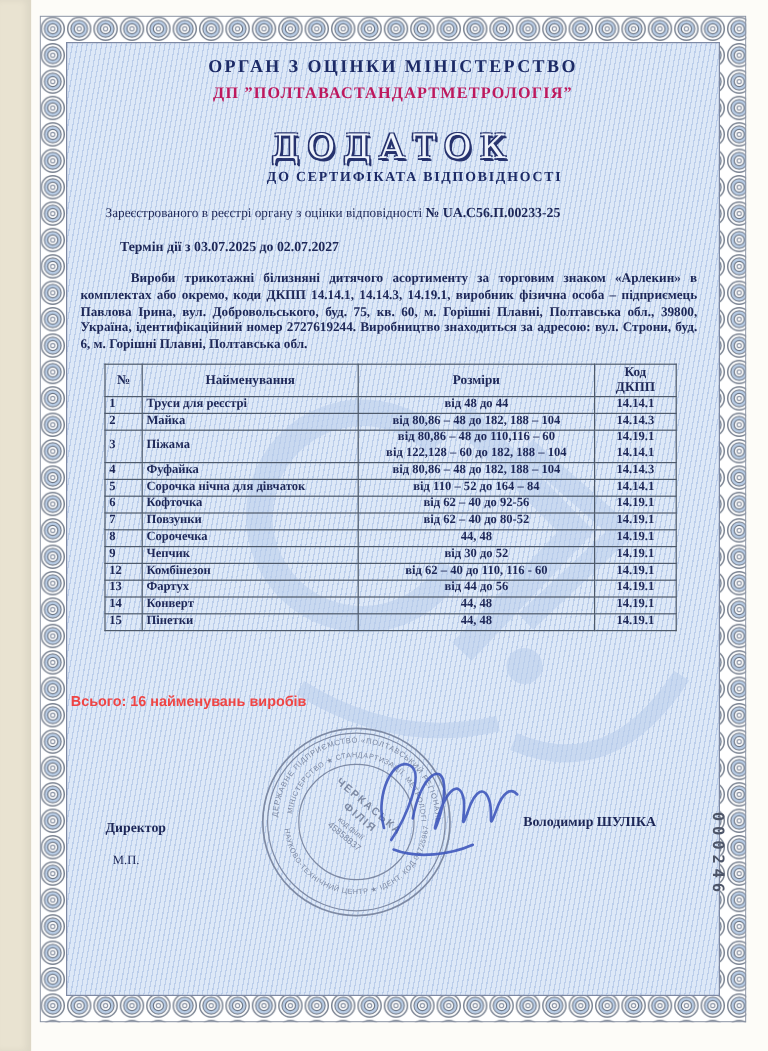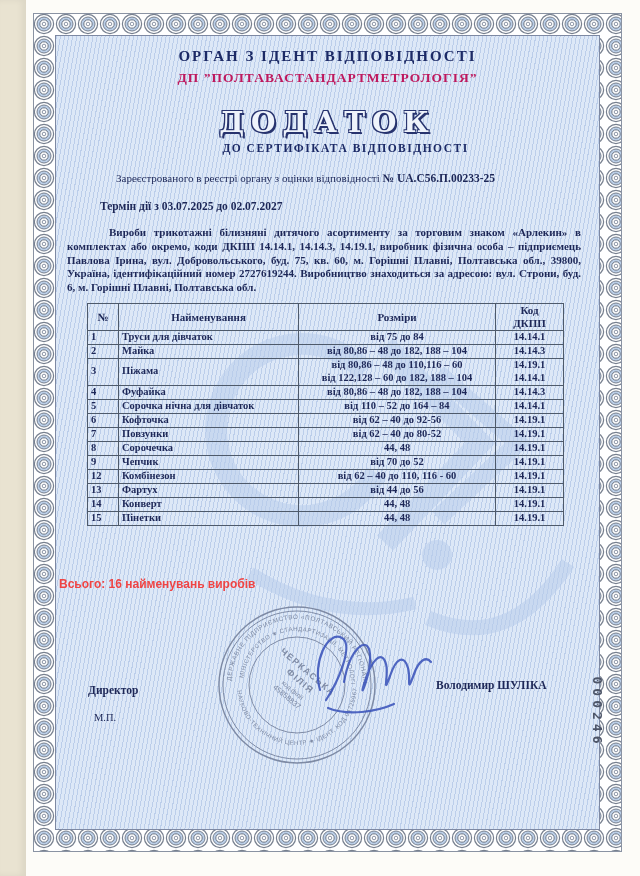--- a/index.html
+++ b/index.html
@@ -12,26 +12,26 @@
   .paper{position:absolute;left:55px;top:35px;width:543px;height:793px;
     background-color:#dde8f7;
     background-image:repeating-linear-gradient(100deg, rgba(110,145,205,0.30) 0px, rgba(110,145,205,0.30) 1px, rgba(255,255,255,0) 1px, rgba(255,255,255,0) 4px);
     border:1px solid #7e89a3;}
   .wm{position:absolute;left:190px;top:318px;z-index:2;}
   .txt{position:absolute;z-index:3;color:#1d2757;}
   .org-block{left:55px;top:48px;width:545px;text-align:center;}
   .org-line1{font-weight:bold;font-size:15px;letter-spacing:2px;color:#1c2a66;}
   .org-line2{font-weight:bold;font-size:13.5px;letter-spacing:1px;color:#be185d;margin-top:5px;}
   .title-block{left:55px;top:106px;width:545px;text-align:center;}
-  .doc-title{font-family:"DejaVu Serif",serif;font-weight:bold;font-size:28px;letter-spacing:7px;
+  .doc-title{font-family:"DejaVu Serif",serif;font-weight:normal;font-size:28px;letter-spacing:7px;
     color:#eef3fb;
     text-shadow:-1.2px -1.2px 0 #27336e, 1.2px -1.2px 0 #27336e, -1.2px 1.2px 0 #27336e,
                  2px 2px 0 #27336e, 1.2px 1.2px 0 #27336e;}
   .doc-subtitle{font-weight:bold;font-size:11.5px;letter-spacing:1.5px;color:#1c2a66;margin-top:3px;padding-left:36px;}
-  .reg-line{left:100px;top:172px;width:480px;font-size:11px;padding-left:16px;}
+  .reg-line{left:88px;top:172px;width:480px;font-size:11px;}
   .reg-num{font-weight:bold;font-size:11.5px;}
   .validity{left:100px;top:200px;font-weight:bold;font-size:11.5px;}
   .body-par{left:67px;top:226px;width:514px;font-weight:bold;font-size:11px;line-height:13.8px;
     text-align:justify;text-indent:42px;color:#1d2757;}
   .goods{position:absolute;left:87px;top:303px;z-index:3;}
   table.items{border-collapse:collapse;width:476px;table-layout:fixed;
     font-family:"Liberation Serif",serif;font-weight:bold;font-size:10.5px;color:#1d2757;}
   table.items th,table.items td{border:1px solid #4e5a6b;padding:0 3px;line-height:12.8px;overflow:hidden;background:transparent;}
   table.items th{font-size:11px;text-align:center;height:26px;vertical-align:middle;}
   table.items td{height:13px;vertical-align:middle;}
@@ -83,21 +83,21 @@
       <circle cx="112" cy="112" r="86" stroke-width="22" stroke-dasharray="430 130" transform="rotate(30 112 112)"></circle>
       <path d="M195,28 L290,125 L195,225" stroke-width="22"></path>
       <path d="M248,55 L328,125 L248,200" stroke-width="18"></path>
       <circle cx="247" cy="237" r="15" fill="#b9cdec" stroke="none"></circle>
       <path d="M238,300 Q320,335 378,245" stroke-width="15"></path>
       <path d="M60,255 Q140,305 225,285" stroke-width="13"></path>
     </g>
   </svg>
 
   <div class="txt org-block">
-    <div class="org-line1">ОРГАН З ІДЕНТ ВІДПОВІДНОСТІ</div>
+    <div class="org-line1">ОРГАН З ОЦІНКИ МІНІСТЕРСТВО</div>
     <div class="org-line2">ДП ”ПОЛТАВАСТАНДАРТМЕТРОЛОГІЯ”</div>
   </div>
 
   <div class="txt title-block">
     <div class="doc-title">ДОДАТОК</div>
     <div class="doc-subtitle">ДО СЕРТИФІКАТА ВІДПОВІДНОСТІ</div>
   </div>
 
   <div class="txt reg-line">
     <span>Зареєстрованого в реєстрі органу з оцінки відповідності</span>
@@ -120,23 +120,23 @@
         <tr>
           <th>№</th>
           <th>Найменування</th>
           <th>Розміри</th>
           <th><span class="hdr-code">Код ДКПП</span></th>
         </tr>
       </thead>
       <tbody>
           <tr>
       <td class="c-num">1</td>
-      <td class="c-name">Труси для дівчаток</td>
-      <td class="c-sizes">
-              <div>від 75 до 84</div>
+      <td class="c-name">Труси для реєстрі</td>
+      <td class="c-sizes">
+              <div>від 48 до 44</div>
             </td>
       <td class="c-codes">
               <div>14.14.1</div>
             </td>
     </tr>
           <tr>
       <td class="c-num">2</td>
       <td class="c-name">Майка</td>
       <td class="c-sizes">
               <div>від 80,86 – 48  до 182, 188 – 104</div>
@@ -204,21 +204,21 @@
               <div>44, 48</div>
             </td>
       <td class="c-codes">
               <div>14.19.1</div>
             </td>
     </tr>
           <tr>
       <td class="c-num">9</td>
       <td class="c-name">Чепчик</td>
       <td class="c-sizes">
-              <div>від 70 до 52</div>
+              <div>від 30 до 52</div>
             </td>
       <td class="c-codes">
               <div>14.19.1</div>
             </td>
     </tr>
           <tr>
       <td class="c-num">12</td>
       <td class="c-name">Комбінезон</td>
       <td class="c-sizes">
               <div>від 62 – 40 до 110, 116 - 60</div>

